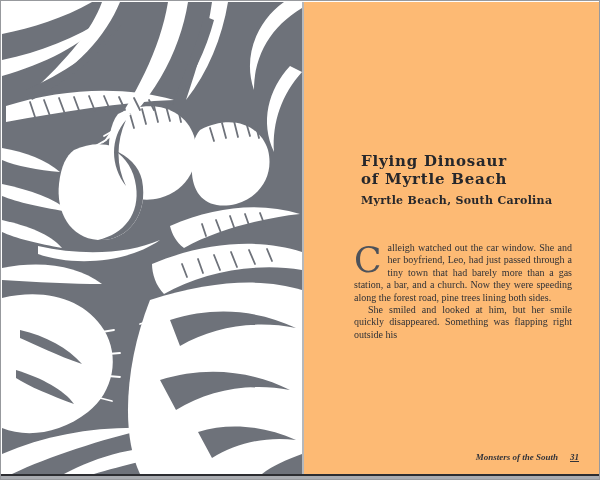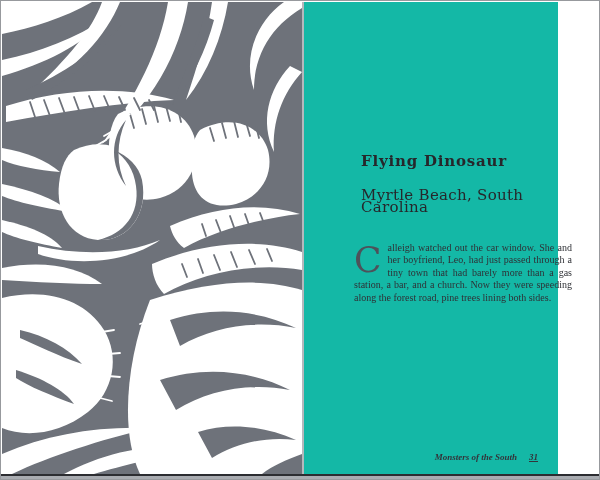--- a/index.html
+++ b/index.html
@@ -14,34 +14,34 @@
   }
   .left-page{
     position:absolute;left:1px;top:1px;width:300px;height:472px;
   }
   .left-page svg{display:block;width:100%;height:100%;}
   .gutter{
     position:absolute;left:301px;top:1px;width:2px;height:472px;
     background:#b5b8bc;
   }
   .right-page{
-    position:absolute;left:303px;top:1px;width:254px;height:472px;
-    background:#14b8a6;
+    position:absolute;left:303px;top:1px;width:295px;height:472px;
+    background:#fdba74;
   }
   .chapter-header{
     position:absolute;left:57px;top:150px;
     font-family:"DejaVu Serif", serif;
     color:#26272b;
   }
   .chapter-title{
     font-size:15px;line-height:18px;font-weight:bold;letter-spacing:0.8px;
   }
   .chapter-subtitle{
-    margin-top:20px;
-    font-size:15px;line-height:11.5px;font-weight:normal;letter-spacing:0.3px;
+    margin-top:7px;
+    font-size:11px;line-height:11.5px;font-weight:bold;letter-spacing:0.3px;
   }
   .body-text{
     position:absolute;left:50px;top:240px;width:218px;
     font-size:10px;line-height:12.4px;
     text-align:justify;
     color:#2f3136;
   }
   .para{margin:0;}
   .para.indent{text-indent:14px;}
   .dropcap{
@@ -128,28 +128,30 @@
     </svg>
   </div>
 
   <div class="gutter"></div>
 
   <div class="right-page">
 
     <div class="chapter-header">
       <div class="chapter-title">
         <div>Flying Dinosaur</div>
+        <div>of Myrtle Beach</div>
       </div>
       <div class="chapter-subtitle">
         <div>Myrtle Beach, South Carolina</div>
       </div>
     </div>
 
     <div class="body-text">
       <p class="para"><span class="dropcap">C</span><span>alleigh watched out the car window. She and her boyfriend, Leo, had just passed through a tiny town that had barely more than a gas station, a bar, and a church. Now they were speeding along the forest road, pine trees lining both sides.</span></p>
+      <p class="para indent">She smiled and looked at him, but her smile quickly disappeared. Something was flapping right outside his</p>
     </div>
 
     <div class="folio">
       <span class="folio-title">Monsters of the South</span><span class="folio-num">31</span>
     </div>
 
   </div>
 
   <div class="bottom-rule"></div>
   <div class="bottom-strip"></div>

